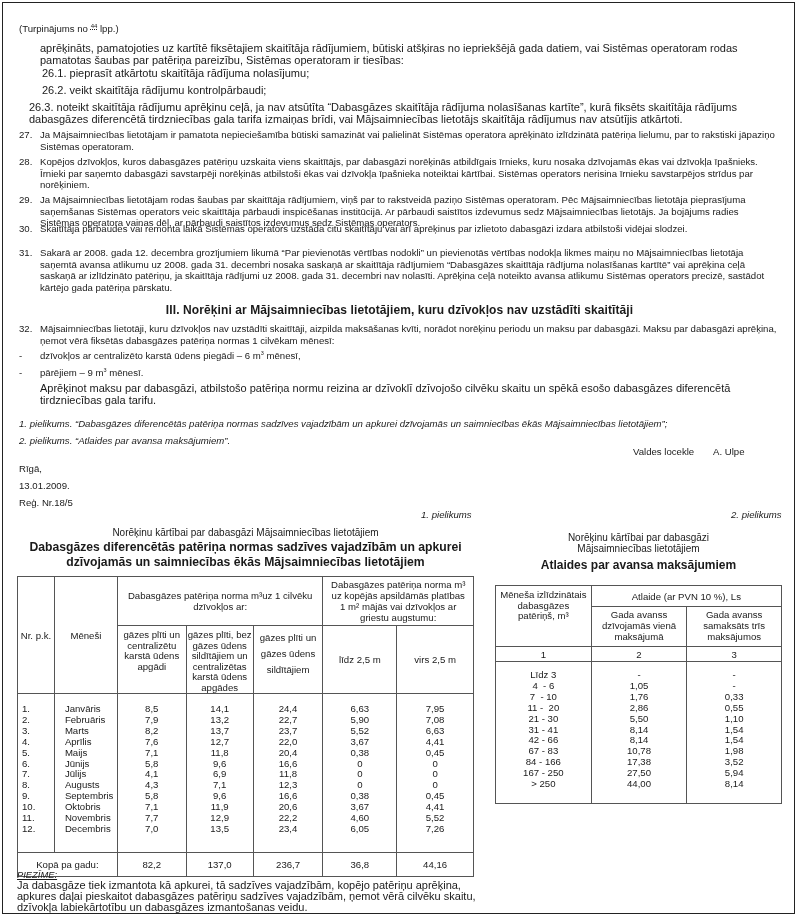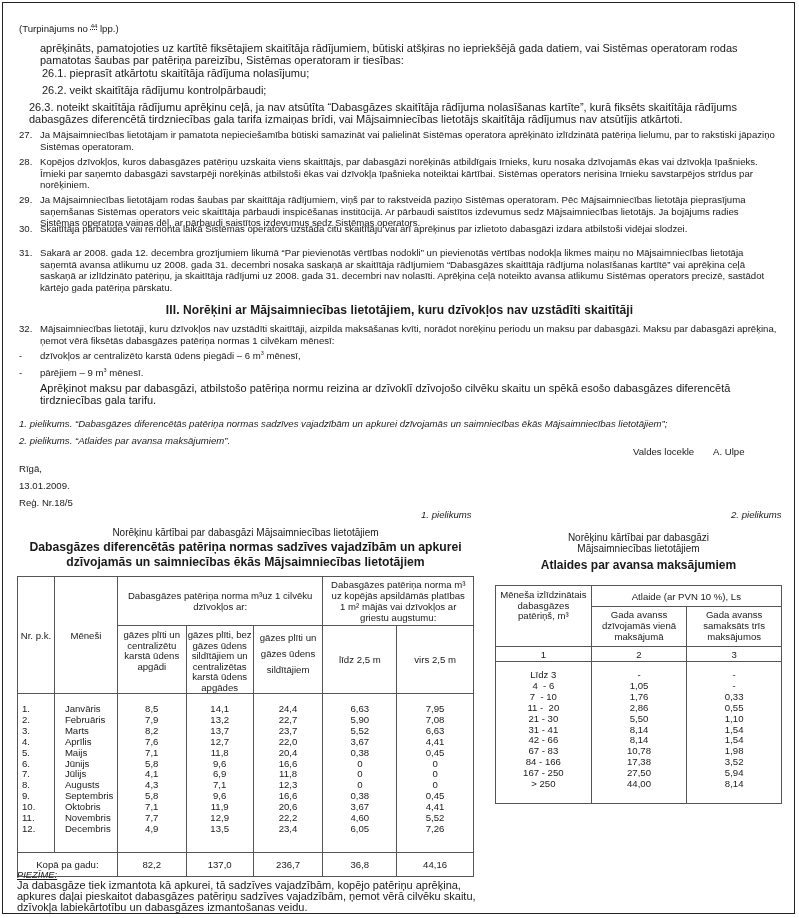--- a/index.html
+++ b/index.html
@@ -153,21 +153,21 @@
             <div>7,9</div>
             <div>8,2</div>
             <div>7,6</div>
             <div>7,1</div>
             <div>5,8</div>
             <div>4,1</div>
             <div>4,3</div>
             <div>5,8</div>
             <div>7,1</div>
             <div>7,7</div>
-            <div>4,9</div>
+            <div>7,0</div>
           </td>
       <td class="datacell" id="t1-c2">
             <div>14,1</div>
             <div>13,2</div>
             <div>13,7</div>
             <div>12,7</div>
             <div>11,8</div>
             <div>9,6</div>
             <div>6,9</div>
             <div>7,1</div>

